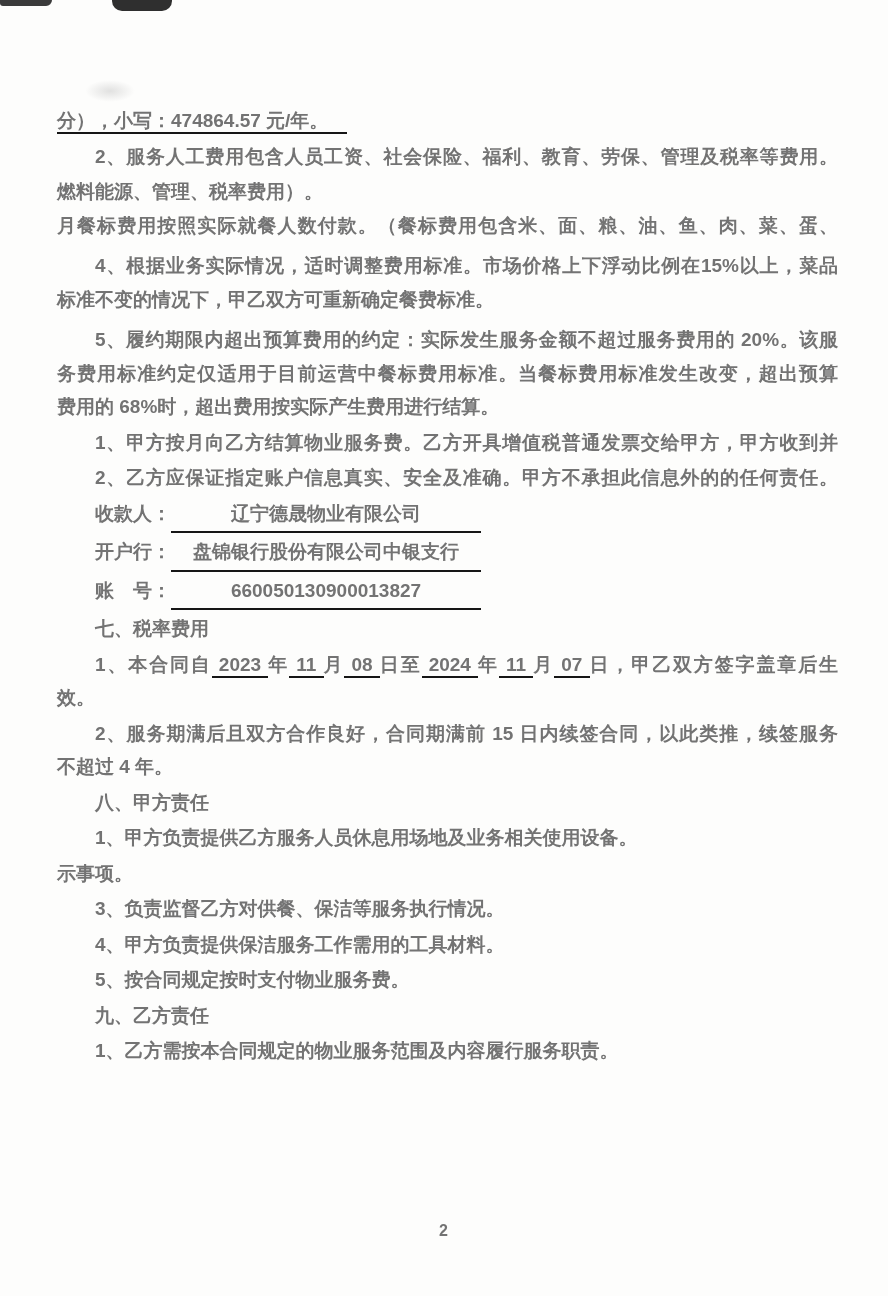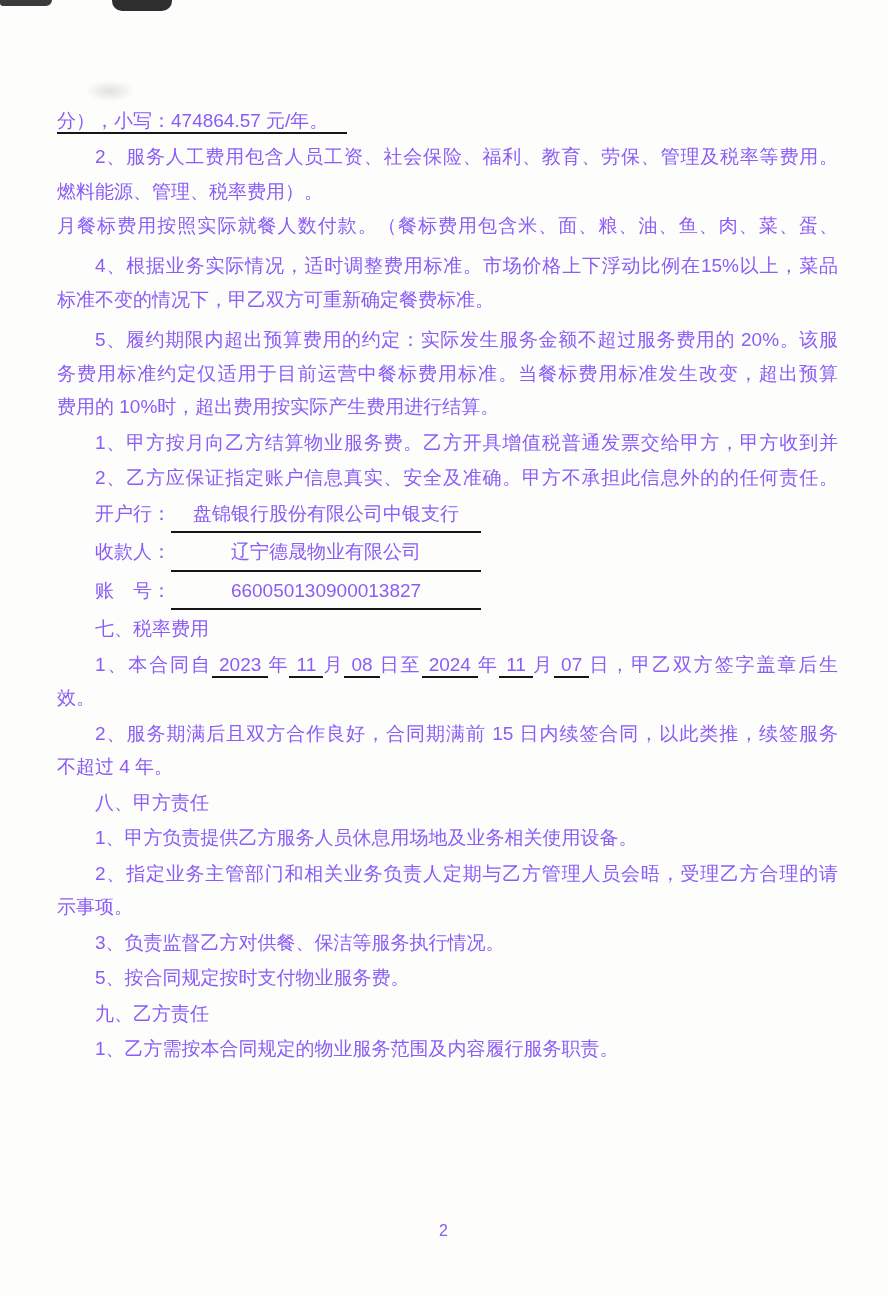--- a/index.html
+++ b/index.html
@@ -2,23 +2,23 @@
 <html lang="zh"><head>
 <meta charset="utf-8">
 <title>Document Scan</title>
 <style>
   html,body{margin:0;padding:0;}
   .page{
     position:relative;
     width:888px;height:1296px;
     background:#fdfdfc;
     overflow:hidden;
-    color:#8b5cf6;
+    color:#737373;
     font-family:"Liberation Sans","DejaVu Sans",sans-serif;
-    font-weight:400;
+    font-weight:700;
   }
   .content{
     position:absolute;
     left:57px;top:104px;width:781px;
     font-size:19px;
   }
   .para{margin:0 0 2px 0;}
   .para.gap{margin-top:7px;}
   .line{
     line-height:33.5px;
@@ -82,33 +82,33 @@
         <div class="line"><span class="seg">燃料能源、管理、税率费用）。</span></div>
         <div class="line stretch"><span class="seg">月餐标费用按照实际就餐人数付款。（餐标费用包含米、面、粮、油、鱼、肉、菜、蛋、</span></div>
       </div>
       <div class="para gap">
         <div class="line indent stretch"><span class="seg">4、根据业务实际情况，适时调整费用标准。市场价格上下浮动比例在15%以上，菜品</span></div>
         <div class="line"><span class="seg">标准不变的情况下，甲乙双方可重新确定餐费标准。</span></div>
       </div>
       <div class="para gap">
         <div class="line indent stretch"><span class="seg">5、履约期限内超出预算费用的约定：实际发生服务金额不超过服务费用的 20%。该服</span></div>
         <div class="line stretch"><span class="seg">务费用标准约定仅适用于目前运营中餐标费用标准。当餐标费用标准发生改变，超出预算</span></div>
-        <div class="line"><span class="seg">费用的 10%时，超出费用按实际产生费用进行结算。</span></div>
+        <div class="line"><span class="seg">费用的 68%时，超出费用按实际产生费用进行结算。</span></div>
       </div>
       <div class="para">
         <div class="line indent stretch"><span class="seg">1、甲方按月向乙方结算物业服务费。乙方开具增值税普通发票交给甲方，甲方收到并</span></div>
       </div>
       <div class="para">
         <div class="line indent stretch"><span class="seg">2、乙方应保证指定账户信息真实、安全及准确。甲方不承担此信息外的的任何责任。</span></div>
       </div>
       <div class="para">
-        <div class="line indent"><span class="seg">开户行：</span><span class="u fill" style="min-width: 310px;">盘锦银行股份有限公司中银支行</span></div>
+        <div class="line indent"><span class="seg">收款人：</span><span class="u fill" style="min-width: 310px;">辽宁德晟物业有限公司</span></div>
       </div>
       <div class="para">
-        <div class="line indent"><span class="seg">收款人：</span><span class="u fill" style="min-width: 310px;">辽宁德晟物业有限公司</span></div>
+        <div class="line indent"><span class="seg">开户行：</span><span class="u fill" style="min-width: 310px;">盘锦银行股份有限公司中银支行</span></div>
       </div>
       <div class="para">
         <div class="line indent"><span class="seg">账　号：</span><span class="u fill" style="min-width: 310px;">660050130900013827</span></div>
       </div>
       <div class="para">
         <div class="line indent"><span class="seg">七、税率费用</span></div>
       </div>
       <div class="para">
         <div class="line indent stretch"><span class="seg">1、本合同自</span><span class="u"> 2023 </span><span class="seg">年</span><span class="u"> 11 </span><span class="seg">月</span><span class="u"> 08 </span><span class="seg">日至</span><span class="u"> 2024 </span><span class="seg">年</span><span class="u"> 11 </span><span class="seg">月</span><span class="u"> 07 </span><span class="seg">日，甲乙双方签字盖章后生</span></div>
         <div class="line"><span class="seg">效。</span></div>
@@ -117,25 +117,27 @@
         <div class="line indent stretch"><span class="seg">2、服务期满后且双方合作良好，合同期满前 15 日内续签合同，以此类推，续签服务</span></div>
         <div class="line"><span class="seg">不超过 4 年。</span></div>
       </div>
       <div class="para">
         <div class="line indent"><span class="seg">八、甲方责任</span></div>
       </div>
       <div class="para">
         <div class="line indent"><span class="seg">1、甲方负责提供乙方服务人员休息用场地及业务相关使用设备。</span></div>
       </div>
       <div class="para">
-        <div class="line indent stretch"><span class="seg">2、指定业务主管部门和相关业务负责人定期与乙方管理人员会晤，受理乙方合理的请</span></div>
         <div class="line"><span class="seg">示事项。</span></div>
       </div>
       <div class="para">
         <div class="line indent"><span class="seg">3、负责监督乙方对供餐、保洁等服务执行情况。</span></div>
+      </div>
+      <div class="para">
+        <div class="line indent"><span class="seg">4、甲方负责提供保洁服务工作需用的工具材料。</span></div>
       </div>
       <div class="para">
         <div class="line indent"><span class="seg">5、按合同规定按时支付物业服务费。</span></div>
       </div>
       <div class="para">
         <div class="line indent"><span class="seg">九、乙方责任</span></div>
       </div>
       <div class="para">
         <div class="line indent"><span class="seg">1、乙方需按本合同规定的物业服务范围及内容履行服务职责。</span></div>
       </div>

